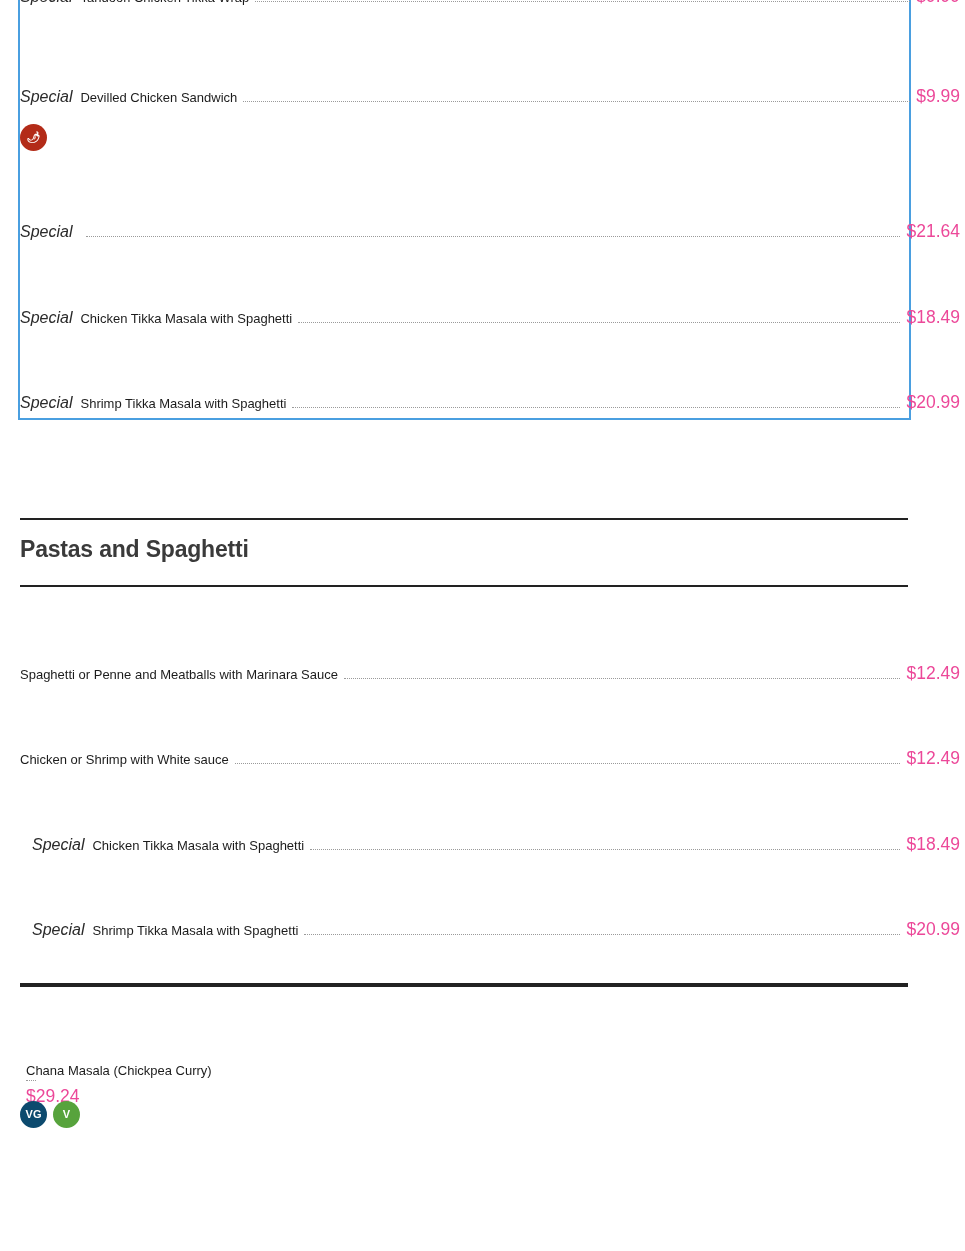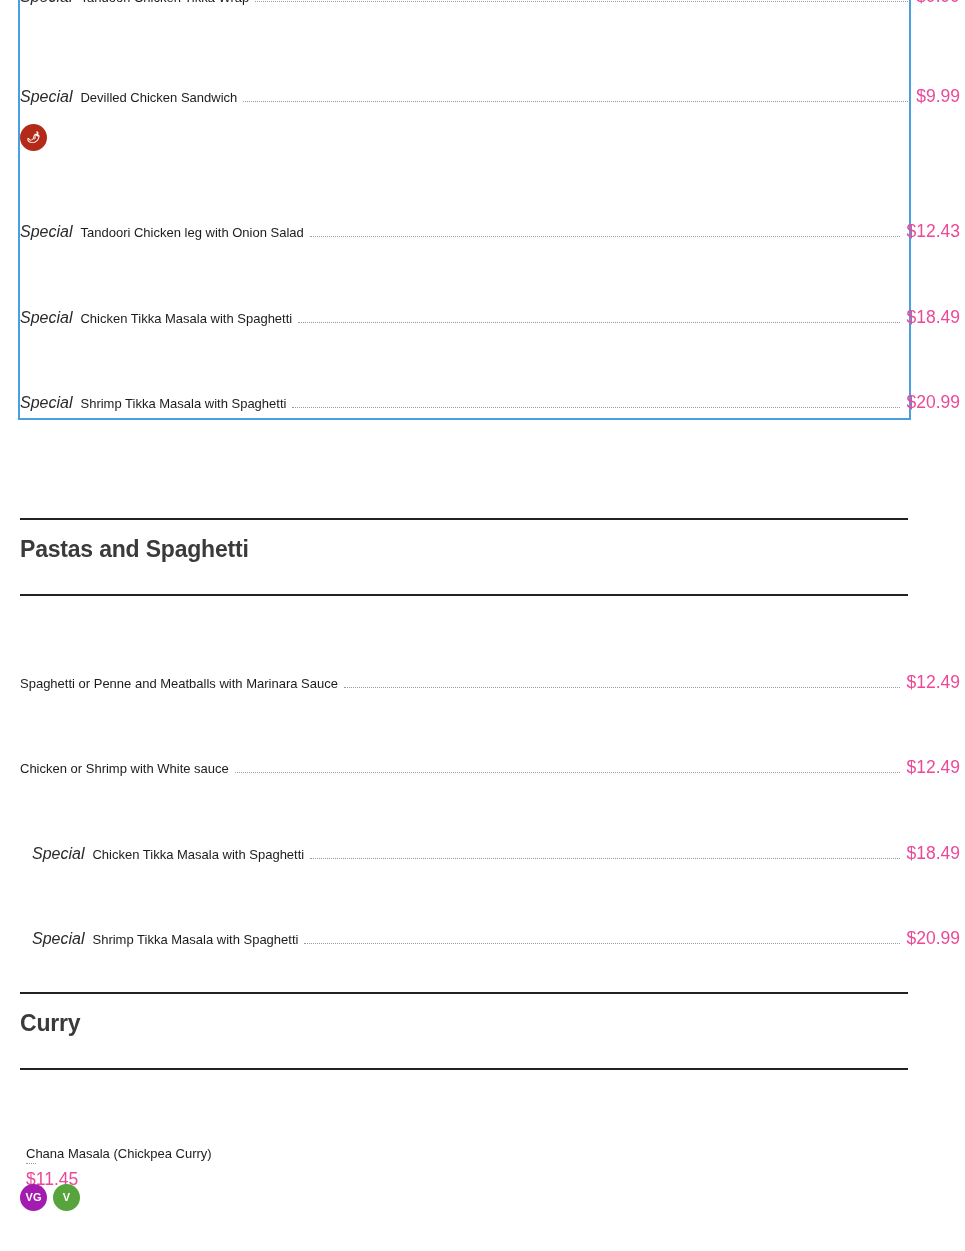--- a/index.html
+++ b/index.html
@@ -79,41 +79,41 @@
     border-radius: 50%;
     display: inline-flex;
     align-items: center;
     justify-content: center;
     font-size: 11px;
     font-weight: bold;
     color: #ffffff;
     line-height: 1;
   }
   .badge.spicy { background: #b32b18; }
-  .badge.vegan { background: #a21caf; }
+  .badge.vegan { background: #0c4a6e; }
   .badge.veg   { background: #57a33c; }
 
   
   .section {
     margin: 0 5px 0 20px;
   }
   .section-rule-top {
     border-top: 2px solid #222222;
     margin: 0 5px 0 20px;
   }
   .section-rule-bottom {
     border-top: 2px solid #222222;
     margin: 0 5px 0 20px;
   }
   .section-title {
     font-size: 23px;
     font-weight: bold;
     color: #3a3a3a;
     padding: 16px 0 15px 0;
-    margin: 0 5px 16px 20px;
+    margin: 0 5px 7px 20px;
     letter-spacing: -0.2px;
   }
 </style>
 </head>
 <body>
 
 <div class="page">
 
   <div class="highlight-block">
 
@@ -129,23 +129,22 @@
       <span class="item-name">Devilled Chicken Sandwich</span>
       <span class="dots"></span>
       <span class="price">$9.99</span>
     </div>
     <div class="badge-row" style="position:absolute; left:0px; top:116px;">
       <span class="badge spicy">🌶</span>
     </div>
 
     <div class="menu-row" style="position:absolute; left:0px; top:221px; width:940px;">
       <span class="special-tag">Special</span>
-      <span class="item-name">Tandoori Chicken leg with Onion Salad</span>
-      <span class="dots"></span>
-      <span class="price">$12.43</span>
+      <span class="dots"></span>
+      <span class="price">$21.64</span>
     </div>
 
     <div class="menu-row" style="position:absolute; left:0px; top:307px; width:940px;">
       <span class="special-tag">Special</span>
       <span class="item-name">Chicken Tikka Masala with Spaghetti</span>
       <span class="dots"></span>
       <span class="price">$18.49</span>
     </div>
 
     <div class="menu-row" style="position:absolute; left:0px; top:392px; width:940px;">
@@ -187,28 +186,27 @@
       <span class="special-tag">Special</span>
       <span class="item-name">Shrimp Tikka Masala with Spaghetti</span>
       <span class="dots"></span>
       <span class="price">$20.99</span>
     </div>
 
   </div>
 
   <div style="height:66px;"></div>
   <div class="section-rule-top"></div>
-  <div class="section-title">Curry</div>
   <div class="section-rule-bottom"></div>
 
   <div class="section" style="position:relative; height:120px;">
     <div class="menu-row" style="position:absolute; left:0px; top:76px; width:940px;flex-direction:column;">
       <span class="item-name">Chana Masala (Chickpea Curry)</span>
       <span class="dots"></span>
-      <span class="price">$11.45</span>
+      <span class="price">$29.24</span>
     </div>
     <div class="badge-row" style="position:absolute; left:0px; top:106px;">
       <span class="badge vegan">VG</span>
       <span class="badge veg">V</span>
     </div>
   </div>
 
 </div>
 
 </body></html>

